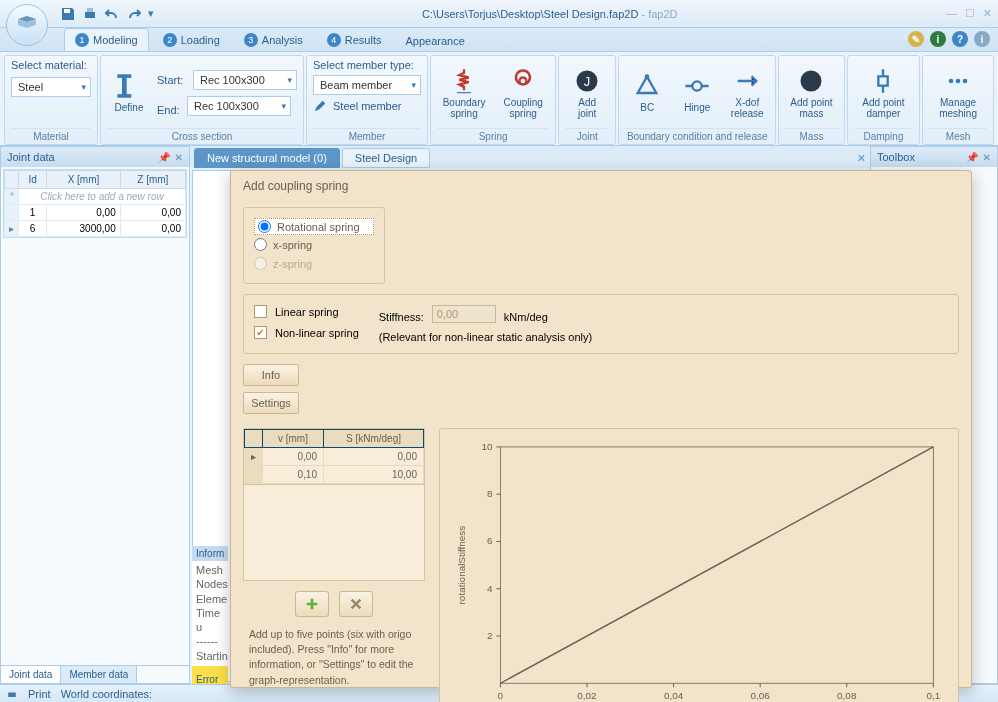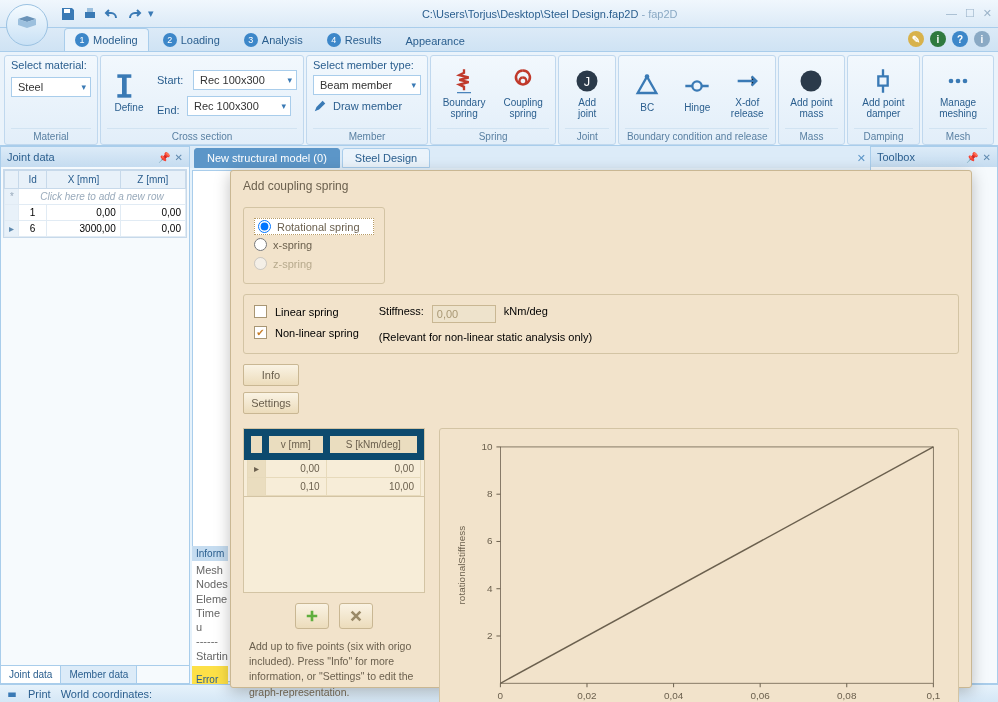--- a/index.html
+++ b/index.html
@@ -85,21 +85,21 @@
 .chk { width: 13px; height: 13px; border: 1px solid #a89674; background: #fff; display: inline-flex; align-items: center; justify-content: center; }
 .chk.checked::after { content: "✔"; color: #c77e29; font-size: 10px; }
 .numbox { width: 64px; height: 18px; border: 1px solid #c9b793; background: #eee3cc; color: #a99874; padding: 0 4px; }
 .dlg-buttons { display: flex; flex-direction: column; gap: 6px; }
 .dlg-btn { width: 56px; height: 22px; border: 1px solid #c9b793; background: linear-gradient(#faf3e4,#ecdcbb); color: #6b604e; border-radius: 2px; cursor: pointer; }
 
 .dlg-mid { display: flex; gap: 14px; margin-top: 14px; }
 .points-col { width: 182px; display: flex; flex-direction: column; }
 .points-grid { border: 1px solid #d3c4a4; background: #f7edd8; }
 .points-grid table { width: 100%; border-collapse: collapse; }
-.points-grid th { background: #eaddbf; border: 7px solid #0c4a6e; padding: 3px 4px; color: #6b604e; font-weight: normal; font-size: 10px; text-align: center; }
+.points-grid th { background: #eaddbf; border: 1px solid #0c4a6e; padding: 3px 4px; color: #6b604e; font-weight: normal; font-size: 10px; text-align: center; }
 .points-grid td { border: 1px solid #e7dabb; padding: 3px 6px; text-align: right; color: #6b604e; font-size: 10px; }
 .points-grid .rh { background: #eaddbf; width: 14px; text-align: center; }
 .pg-filler { height: 96px; background:#f7edd8; border:1px solid #d3c4a4; border-top:none;}
 .pts-actions { display: flex; gap: 10px; justify-content: center; margin: 10px 0; }
 .icon-btn { width: 34px; height: 26px; border: 1px solid #c9b793; border-radius: 3px; background: linear-gradient(#faf3e4,#ecdcbb); display: flex; align-items: center; justify-content: center; cursor: pointer; }
 .hint { color: #6b604e; line-height: 1.45; font-size: 10.5px; margin-left: 6px; }
 
 .chart-col { flex: 1; }
 .chart-box { border: 1px solid #d3c4a4; border-radius: 3px; padding: 8px; height: 302px; position: relative; background: #f2e3cb; }
 svg.chart { width: 100%; height: 100%; }
@@ -221,21 +221,21 @@
   <div class="rgroup" style="width:124px">
     <div class="rgroup-body" style="flex-direction:column; align-items:flex-start; gap:4px">
       <span class="rlabel">Select member type:</span>
       <div class="combo" style="min-width:108px">
           <span>Beam member</span>
         </div>
       <div style="display:flex; align-items:center; gap:6px; color:#2a5e8e; cursor:pointer">
         <svg width="14" height="14" viewBox="0 0 16 16">
             <path fill="#3a7ab5" d="M2 14l2-5 7-7 3 3-7 7z"></path>
           </svg>
-        <span>Draw member</span>
+        <span>Steel member</span>
       </div>
     </div>
     <div class="rgroup-label">Member</div>
   </div>
 
   <div class="rgroup">
     <div class="rgroup-body">
       <div class="rbtn">
         <svg viewBox="0 0 24 24">
             <path fill="none" stroke="#c0392b" stroke-width="2" d="M12 2v3l-4 2 8 2-8 2 8 2-8 2 4 2v3"></path>
@@ -446,21 +446,21 @@
           <div style="display:flex; align-items:center; gap:8px">
             <span class="chk"></span>
               <span>Linear spring</span>
           </div>
           <div style="display:flex; align-items:center; gap:8px">
             <span class="chk checked"></span>
               <span>Non-linear spring</span>
           </div>
         </div>
         <div style="display:flex; flex-direction:column; gap:8px">
-          <div style="display:flex; align-items:flex-start; gap:8px">
+          <div style="display:flex; align-items:flex-end; gap:8px">
             <span>Stiffness:</span>
             <input class="numbox" disabled="" value="0,00" style="">
             <span>kNm/deg</span>
           </div>
           <span>(Relevant for non-linear static analysis only)</span>
         </div>
       </div>
       <div class="dlg-buttons">
         <button class="dlg-btn">Info</button>
         <button class="dlg-btn">Settings</button>

